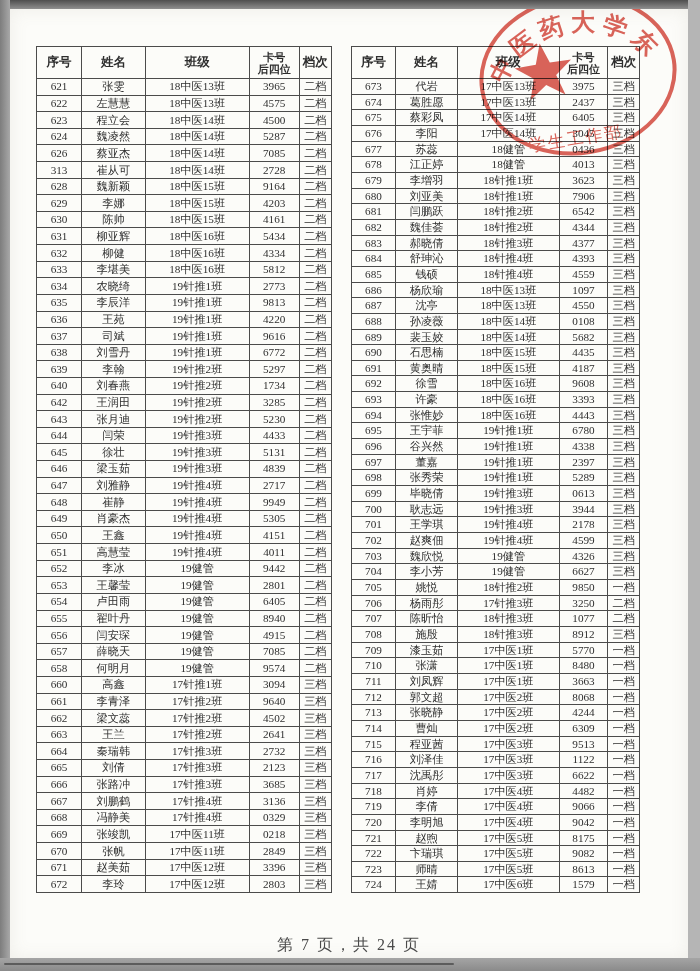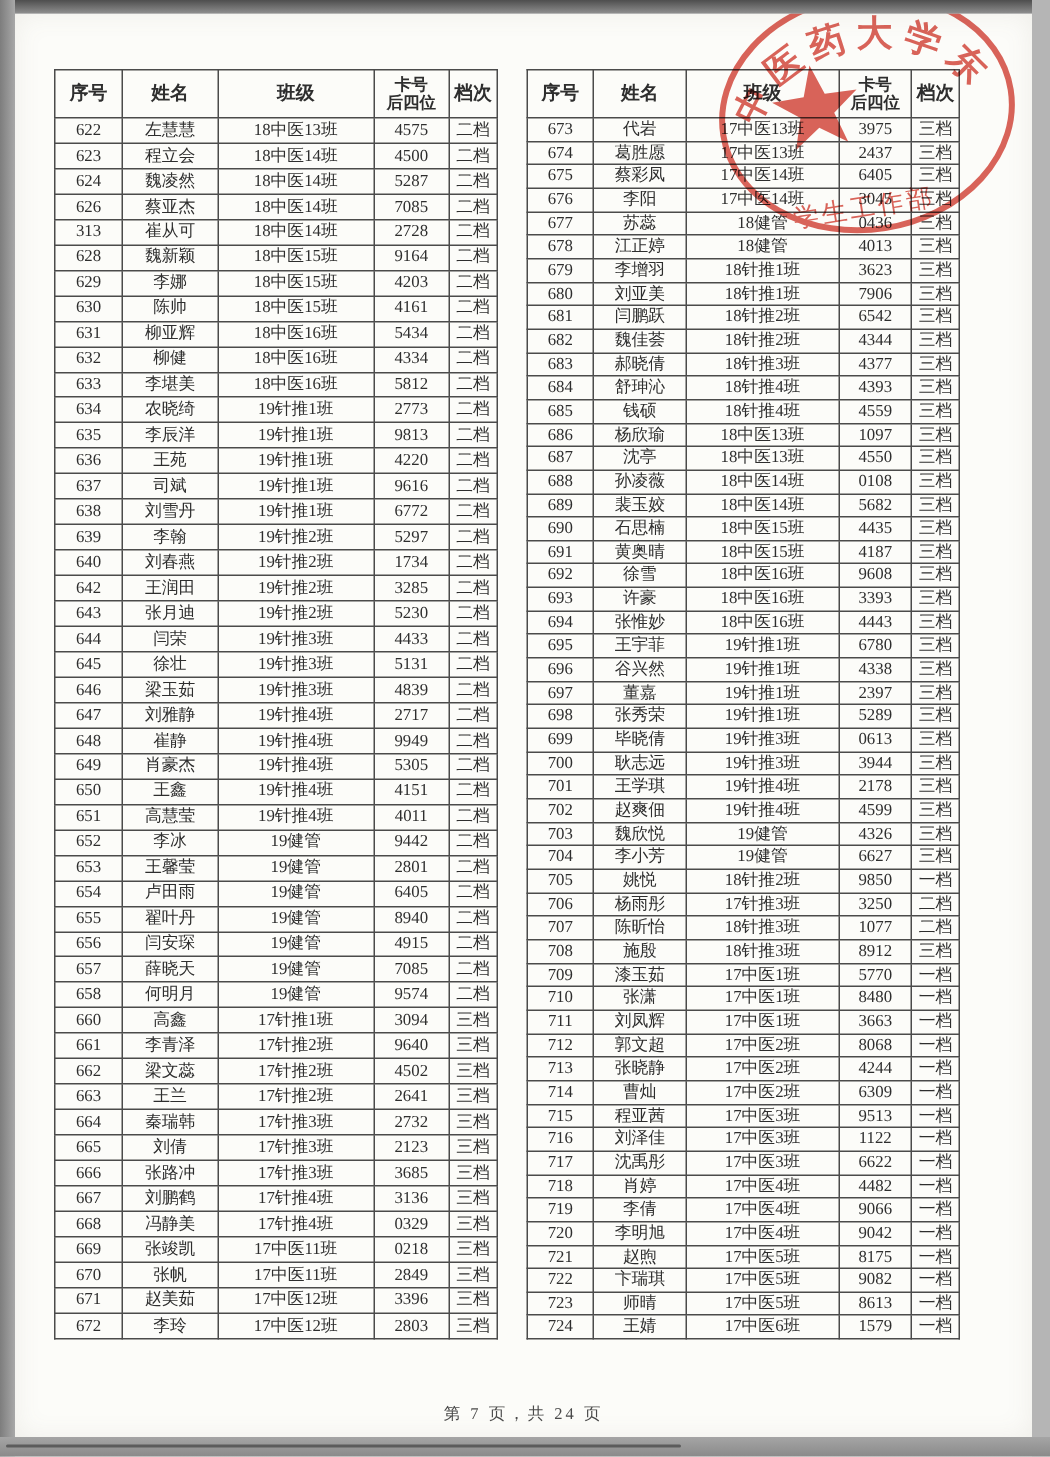--- a/index.html
+++ b/index.html
@@ -52,21 +52,21 @@
   .grade-table tbody td {
     height:14.65px; line-height:14.65px; font-size:11.2px;
   }
   .c0 { width:15.2%; }
   .c1 { width:21.6%; }
   .c2 { width:35.5%; }
   .c3 { width:16.9%; }
   .c4 { width:10.8%; }
   .footer {
     position:absolute; left:0; top:926px; width:678px;
-    text-align:center; font-size:11px; color:#4a4a4a; letter-spacing:2px;
+    text-align:center; font-size:16px; color:#4a4a4a; letter-spacing:2px;
   }
   .stamp {
     position:absolute; left:443px; top:-59px;
     transform:rotate(-9deg);
     mix-blend-mode:multiply;
     opacity:0.85;
     pointer-events:none;
   }
 </style>
 </head>
@@ -84,20 +84,27 @@
             <th class="c1">姓名</th>
             <th class="c2">班级</th>
             <th class="c3">
               <div class="two-line">卡号</div>
               <div class="two-line">后四位</div>
             </th>
             <th class="c4">档次</th>
           </tr>
         </thead>
         <tbody>
+            <tr>
+              <td class="c0">621</td>
+              <td class="c1">张雯</td>
+              <td class="c2">18中医13班</td>
+              <td class="c3">3965</td>
+              <td class="c4">二档</td>
+            </tr>
             <tr>
               <td class="c0">622</td>
               <td class="c1">左慧慧</td>
               <td class="c2">18中医13班</td>
               <td class="c3">4575</td>
               <td class="c4">二档</td>
             </tr>
             <tr>
               <td class="c0">623</td>
               <td class="c1">程立会</td>

